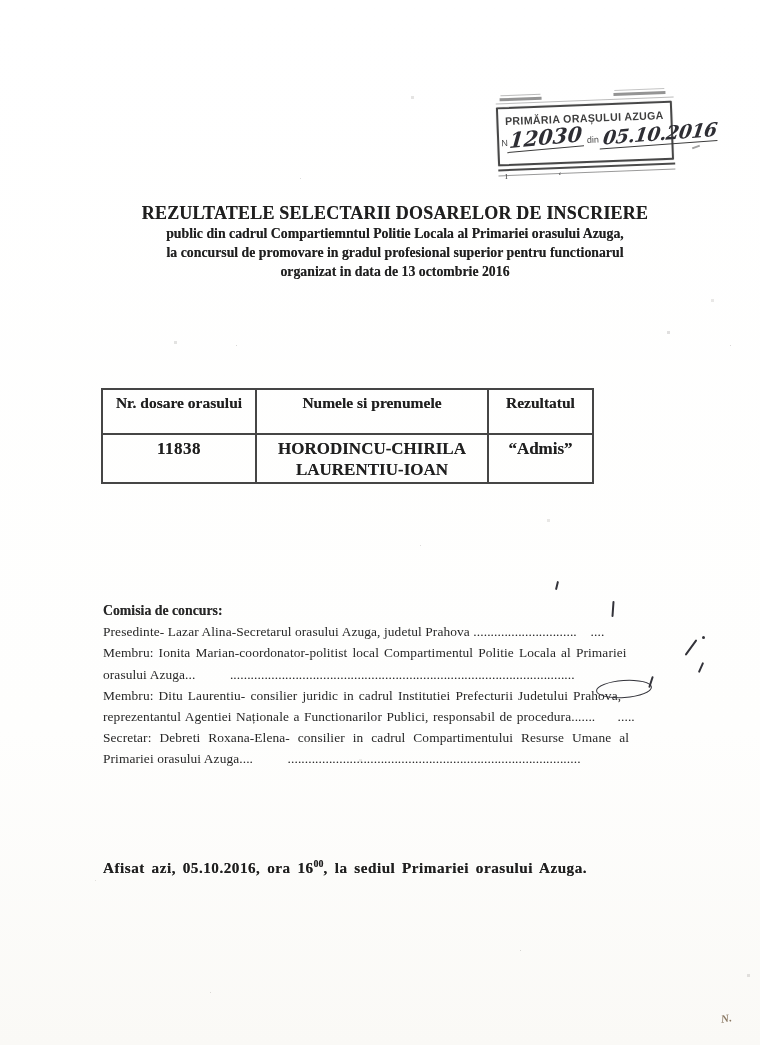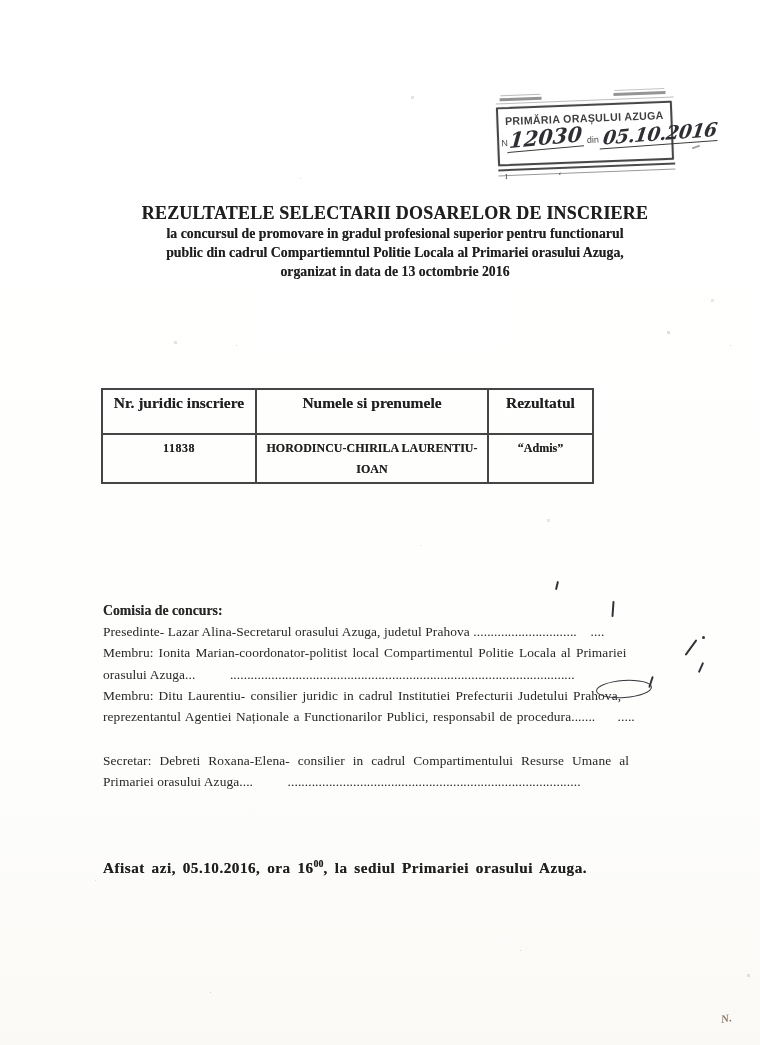--- a/index.html
+++ b/index.html
@@ -68,29 +68,29 @@
   .rtable{
     position:absolute;left:101px;top:388px;border-collapse:collapse;table-layout:fixed;
     color:#1f1f1f;
   }
   .rtable th,.rtable td{
     border:2px solid #454545;text-align:center;vertical-align:top;
     font-weight:bold;padding:3px 2px 2px 2px;
     text-shadow:0 0 .4px rgba(0,0,0,.5);
   }
   .rtable th{height:38px;font-size:15.5px;line-height:20px;}
-  .rtable td{height:40px;font-size:12px;line-height:21px;}
+  .rtable td{height:40px;font-size:17px;line-height:21px;}
   td.c-dosar{letter-spacing:.5px;}
   
   .committee{position:absolute;left:103px;top:560px;width:578px;font-size:13.4px;line-height:21.2px;color:#272727;}
   .c-head{font-weight:bold;font-size:13.8px;text-shadow:0 0 .4px rgba(0,0,0,.45);margin-top:40px;}
   .c-line{white-space:nowrap;overflow:hidden;letter-spacing:.1px;}
   .ws1{word-spacing:1.6px;}
   .ws2{word-spacing:1px;}
-  .ws3{word-spacing:4.5px;margin-top:23px;}
+  .ws3{word-spacing:4.5px;}
   
   .pen{position:absolute;background:#33333a;}
   .pen-tick-1{left:556px;top:581px;width:2px;height:9px;transform:rotate(14deg);border-radius:1px;}
   .pen-stroke-primariei{left:612px;top:601px;width:2px;height:16px;transform:rotate(4deg);border-radius:1px;}
   .pen-stroke-prahova{left:690px;top:638px;width:2px;height:19px;transform:rotate(36deg);border-radius:1px;}
   .pen-dot-prahova{left:702px;top:636px;width:3px;height:3px;border-radius:50%;}
   .pen-slash-procedura{left:700px;top:662px;width:2px;height:11px;transform:rotate(24deg);border-radius:1px;}
   .pen-circle-umane{position:absolute;left:596px;top:680px;width:54px;height:16px;
     border:1.6px solid #33333a;border-radius:50%;transform:rotate(-4deg);background:transparent;}
   .pen-slash-umane{left:650px;top:676px;width:2px;height:12px;transform:rotate(18deg);border-radius:1px;}
@@ -119,34 +119,34 @@
         <span class="stamp-nr">N</span><span class="hw hw-num">12030</span><span class="stamp-din">din</span><span class="hw hw-date">05.10.2016</span>
       </div>
     </div>
     <div class="stamp-underline"></div>
   </div>
   <div class="under-stamp-marks">ı ʻ</div>
   <div class="stray-tick"></div>
 
   <div class="title-block">
     <div class="doc-title">REZULTATELE SELECTARII DOSARELOR DE INSCRIERE</div>
+    <div class="doc-sub">public din cadrul Compartiemntul Politie Locala al Primariei orasului Azuga,</div>
     <div class="doc-sub">la concursul de promovare in gradul profesional superior pentru functionarul</div>
-    <div class="doc-sub">public din cadrul Compartiemntul Politie Locala al Primariei orasului Azuga,</div>
     <div class="doc-sub">organizat in data de 13 octombrie 2016</div>
   </div>
 
   <table class="rtable">
     <colgroup>
       <col style="width:154px">
         <col style="width:232px">
         <col style="width:105px">
     </colgroup>
     <thead>
       <tr>
-        <th>Nr. juridic inscriere</th>
+        <th>Nr. dosare orasului</th>
         <th>Numele si prenumele</th>
         <th>Rezultatul</th>
       </tr>
     </thead>
     <tbody>
       <tr>
         <td class="c-dosar">11838</td>
         <td>HORODINCU-CHIRILA LAURENTIU-IOAN</td>
         <td>“Admis”</td>
       </tr>

